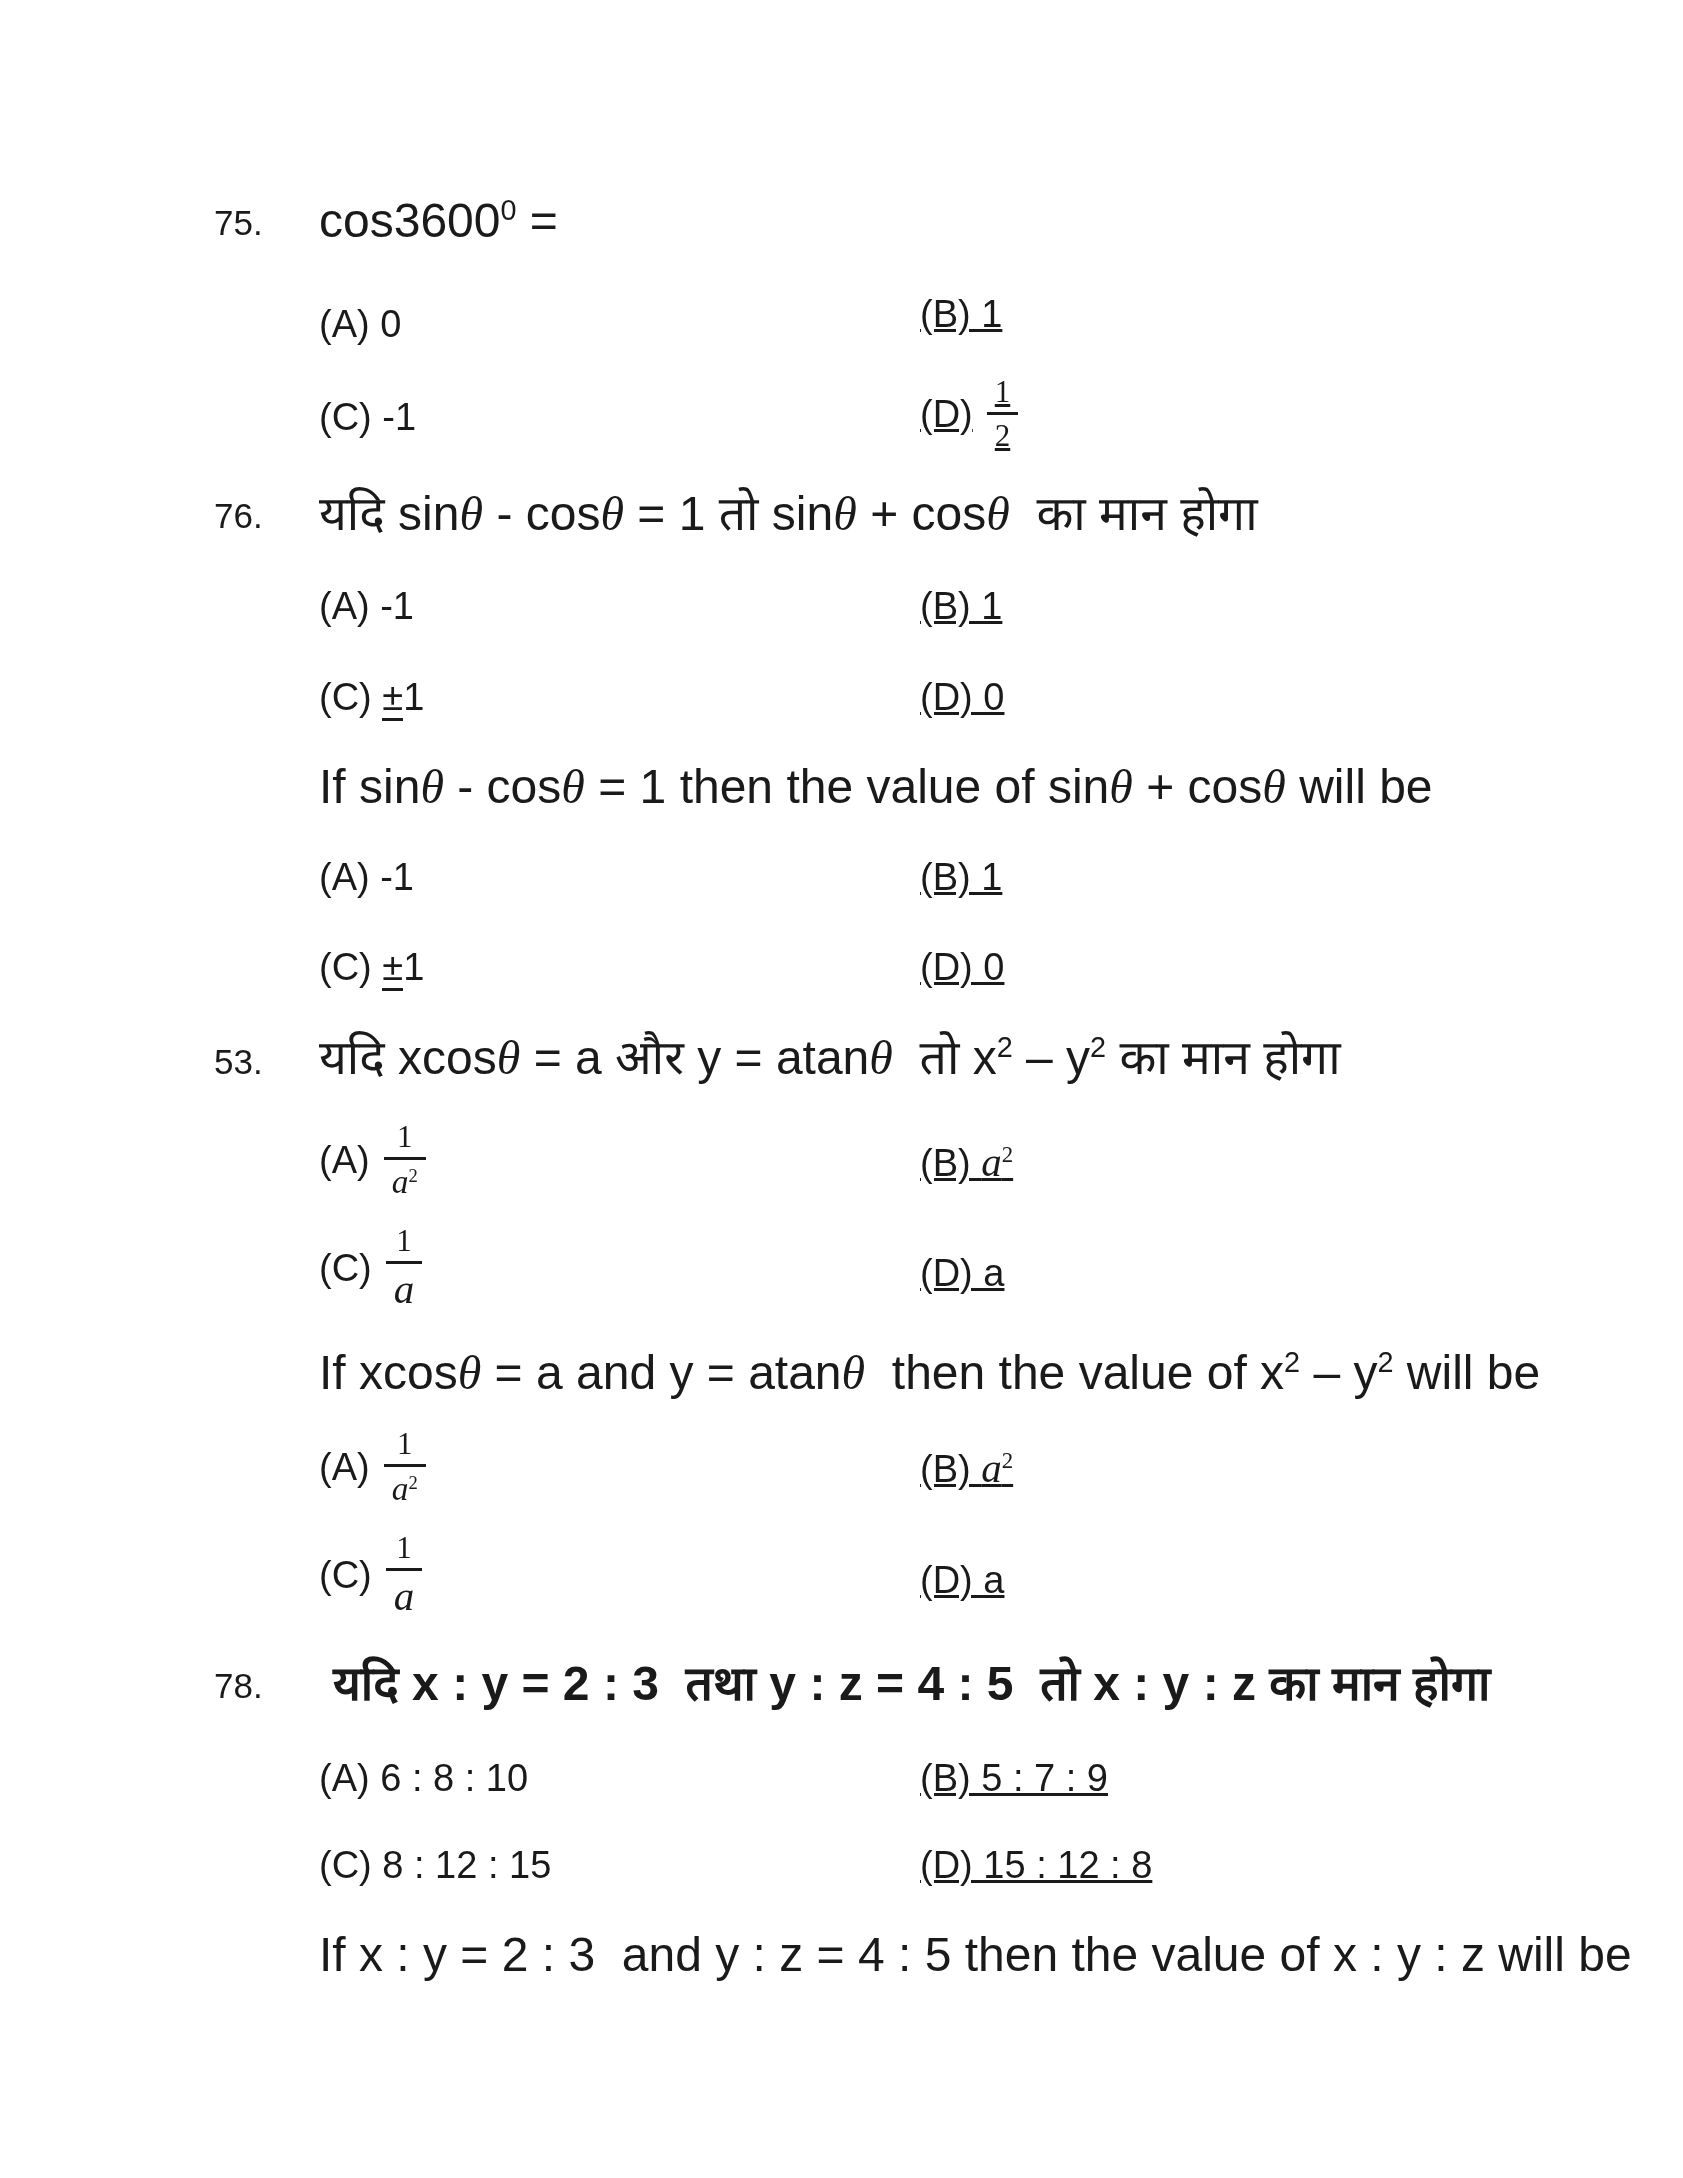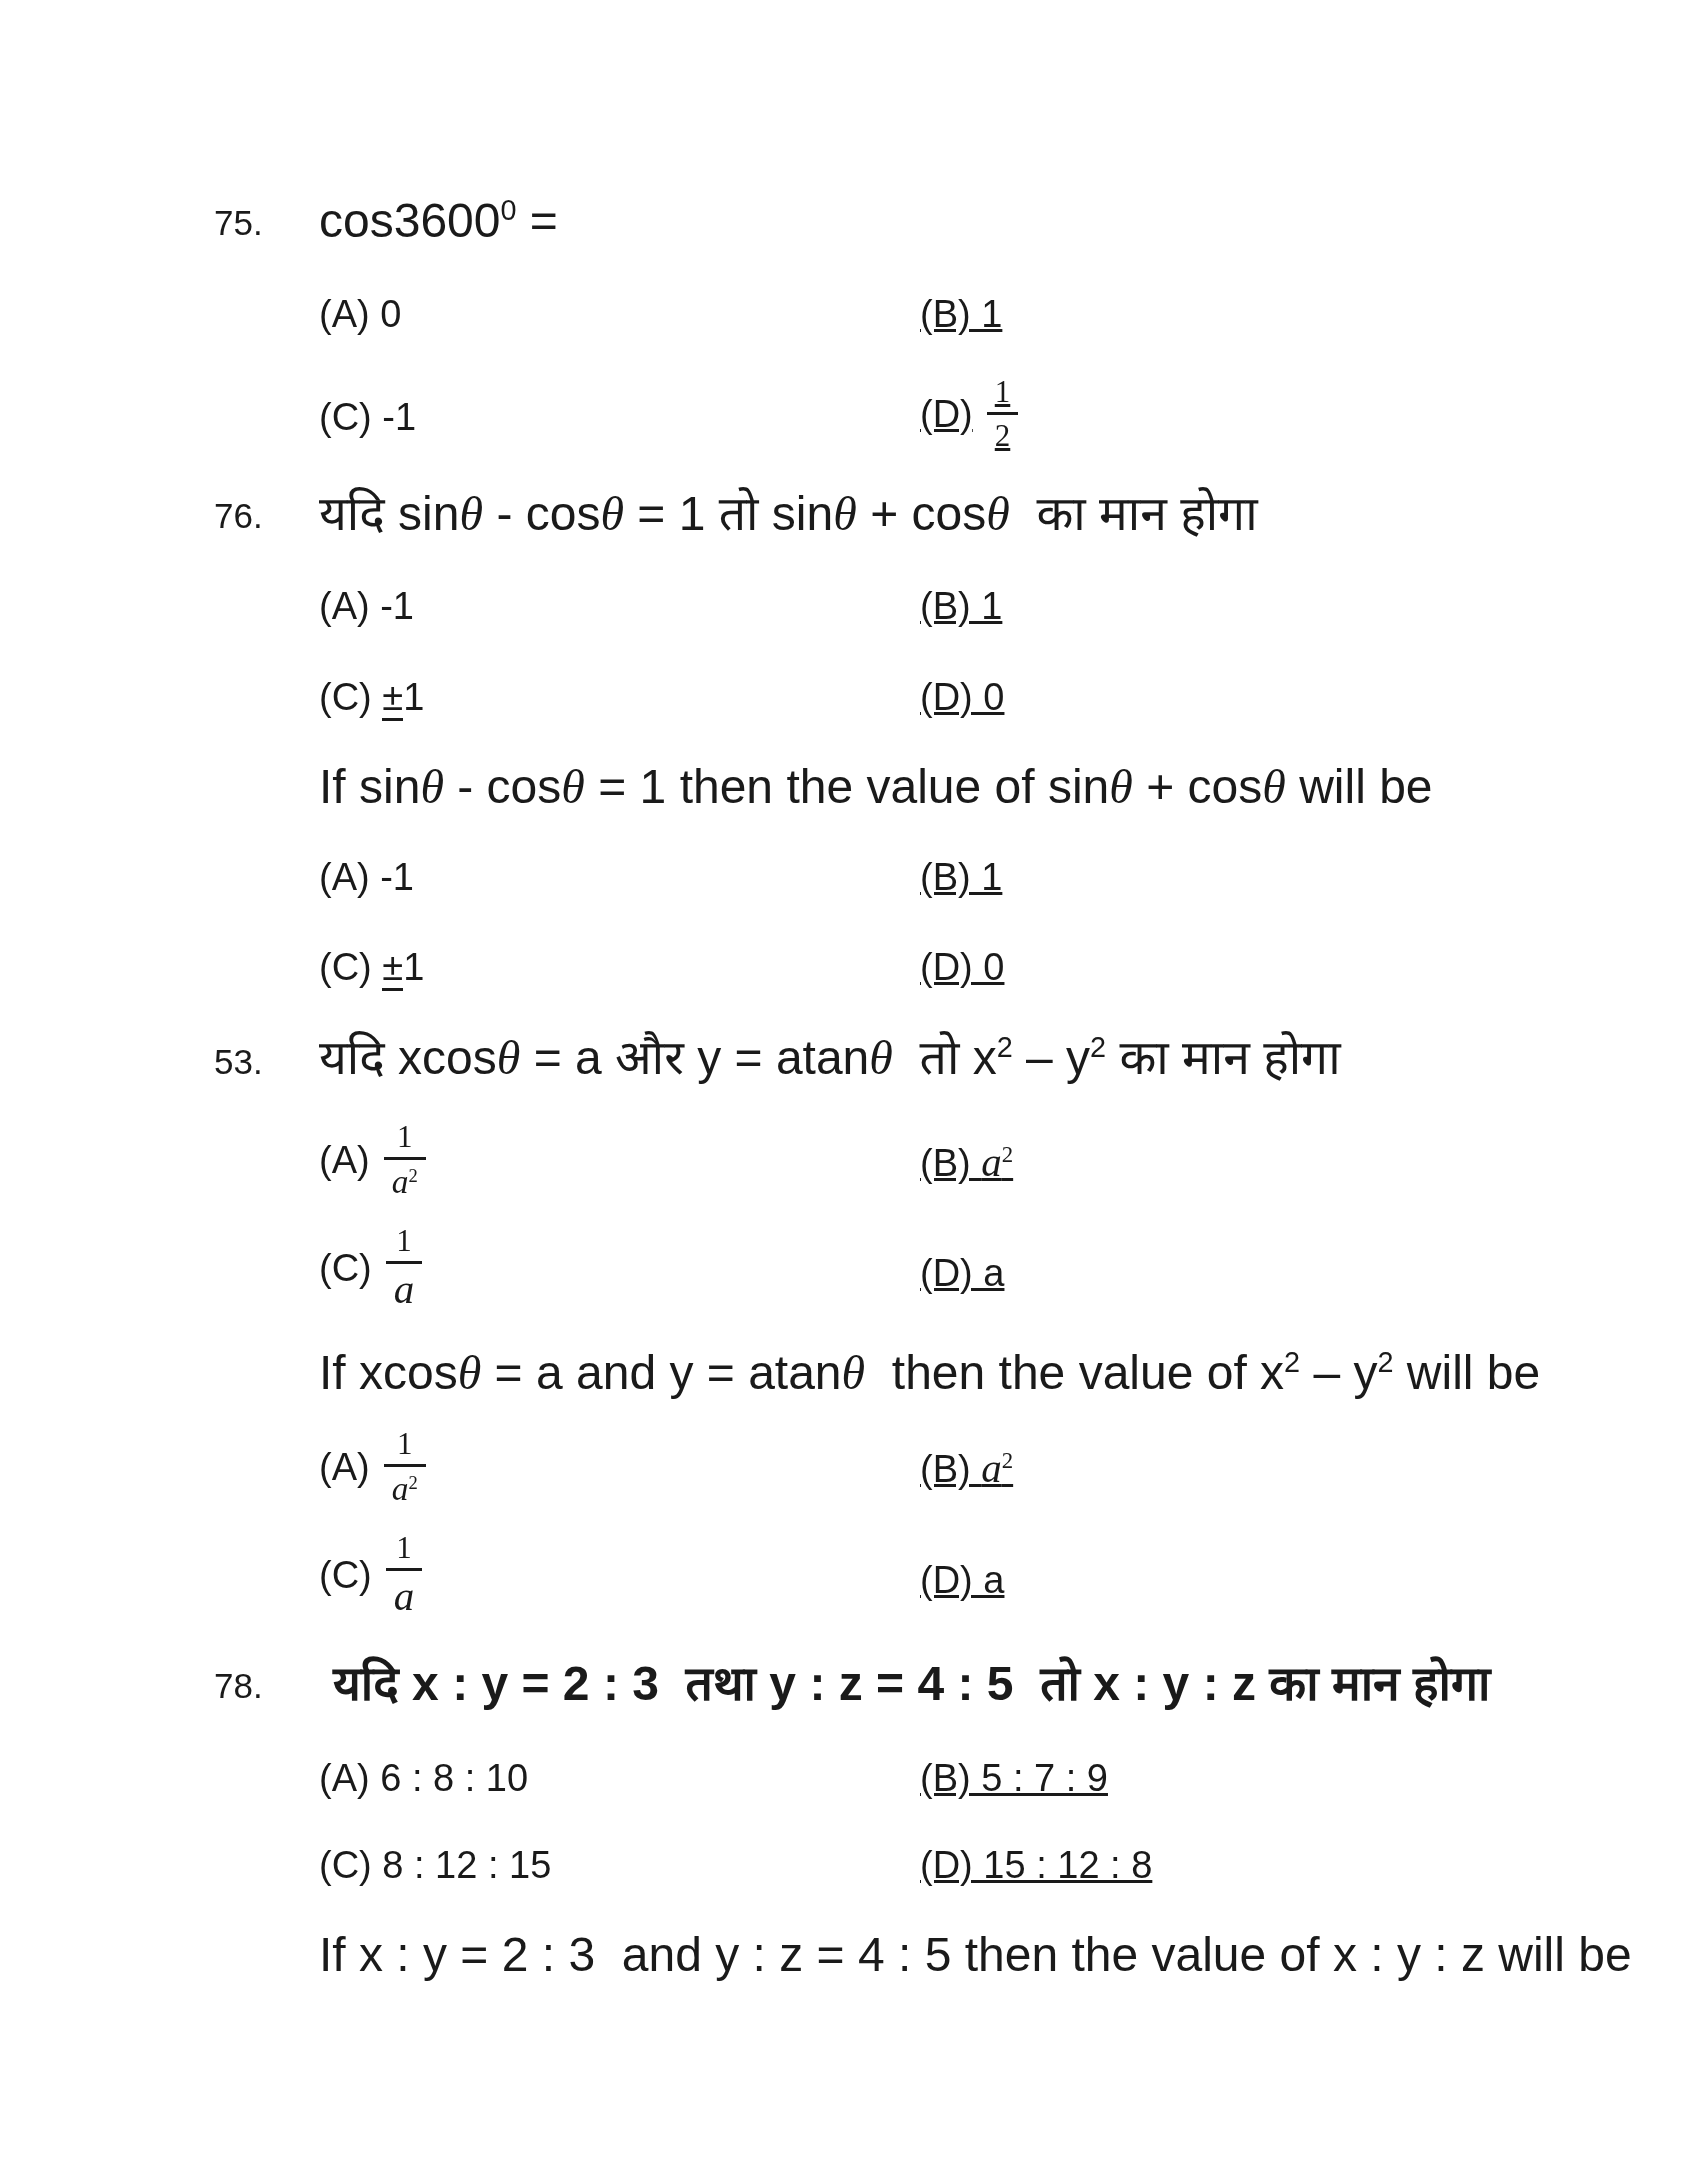--- a/index.html
+++ b/index.html
@@ -30,21 +30,21 @@
   .pagenum{left:0;width:1683px;text-align:center;font-size:31px;}
 </style>
 </head>
 <body>
 
 <div class="page">
 
   <div class="abs qnum" style="top:199px">75.</div>
   <div class="abs stem" style="top:197px"><span>cos3600</span><sup>0</sup><span> =</span></div>
 
-  <div class="abs opt" style="top:291px">(A) 0</div>
+  <div class="abs opt" style="top:301px">(A) 0</div>
   <div class="abs opt optR" style="top:291px">(B) 1</div>
   <div class="abs opt" style="top:394px">(C) -1</div>
   <div class="abs opt optR fracrow" style="top:376px">
     <span>(D)</span>
     <span class="frac">
       <span class="fnum">1</span>
       <span class="fden">2</span>
     </span>
   </div>
 

